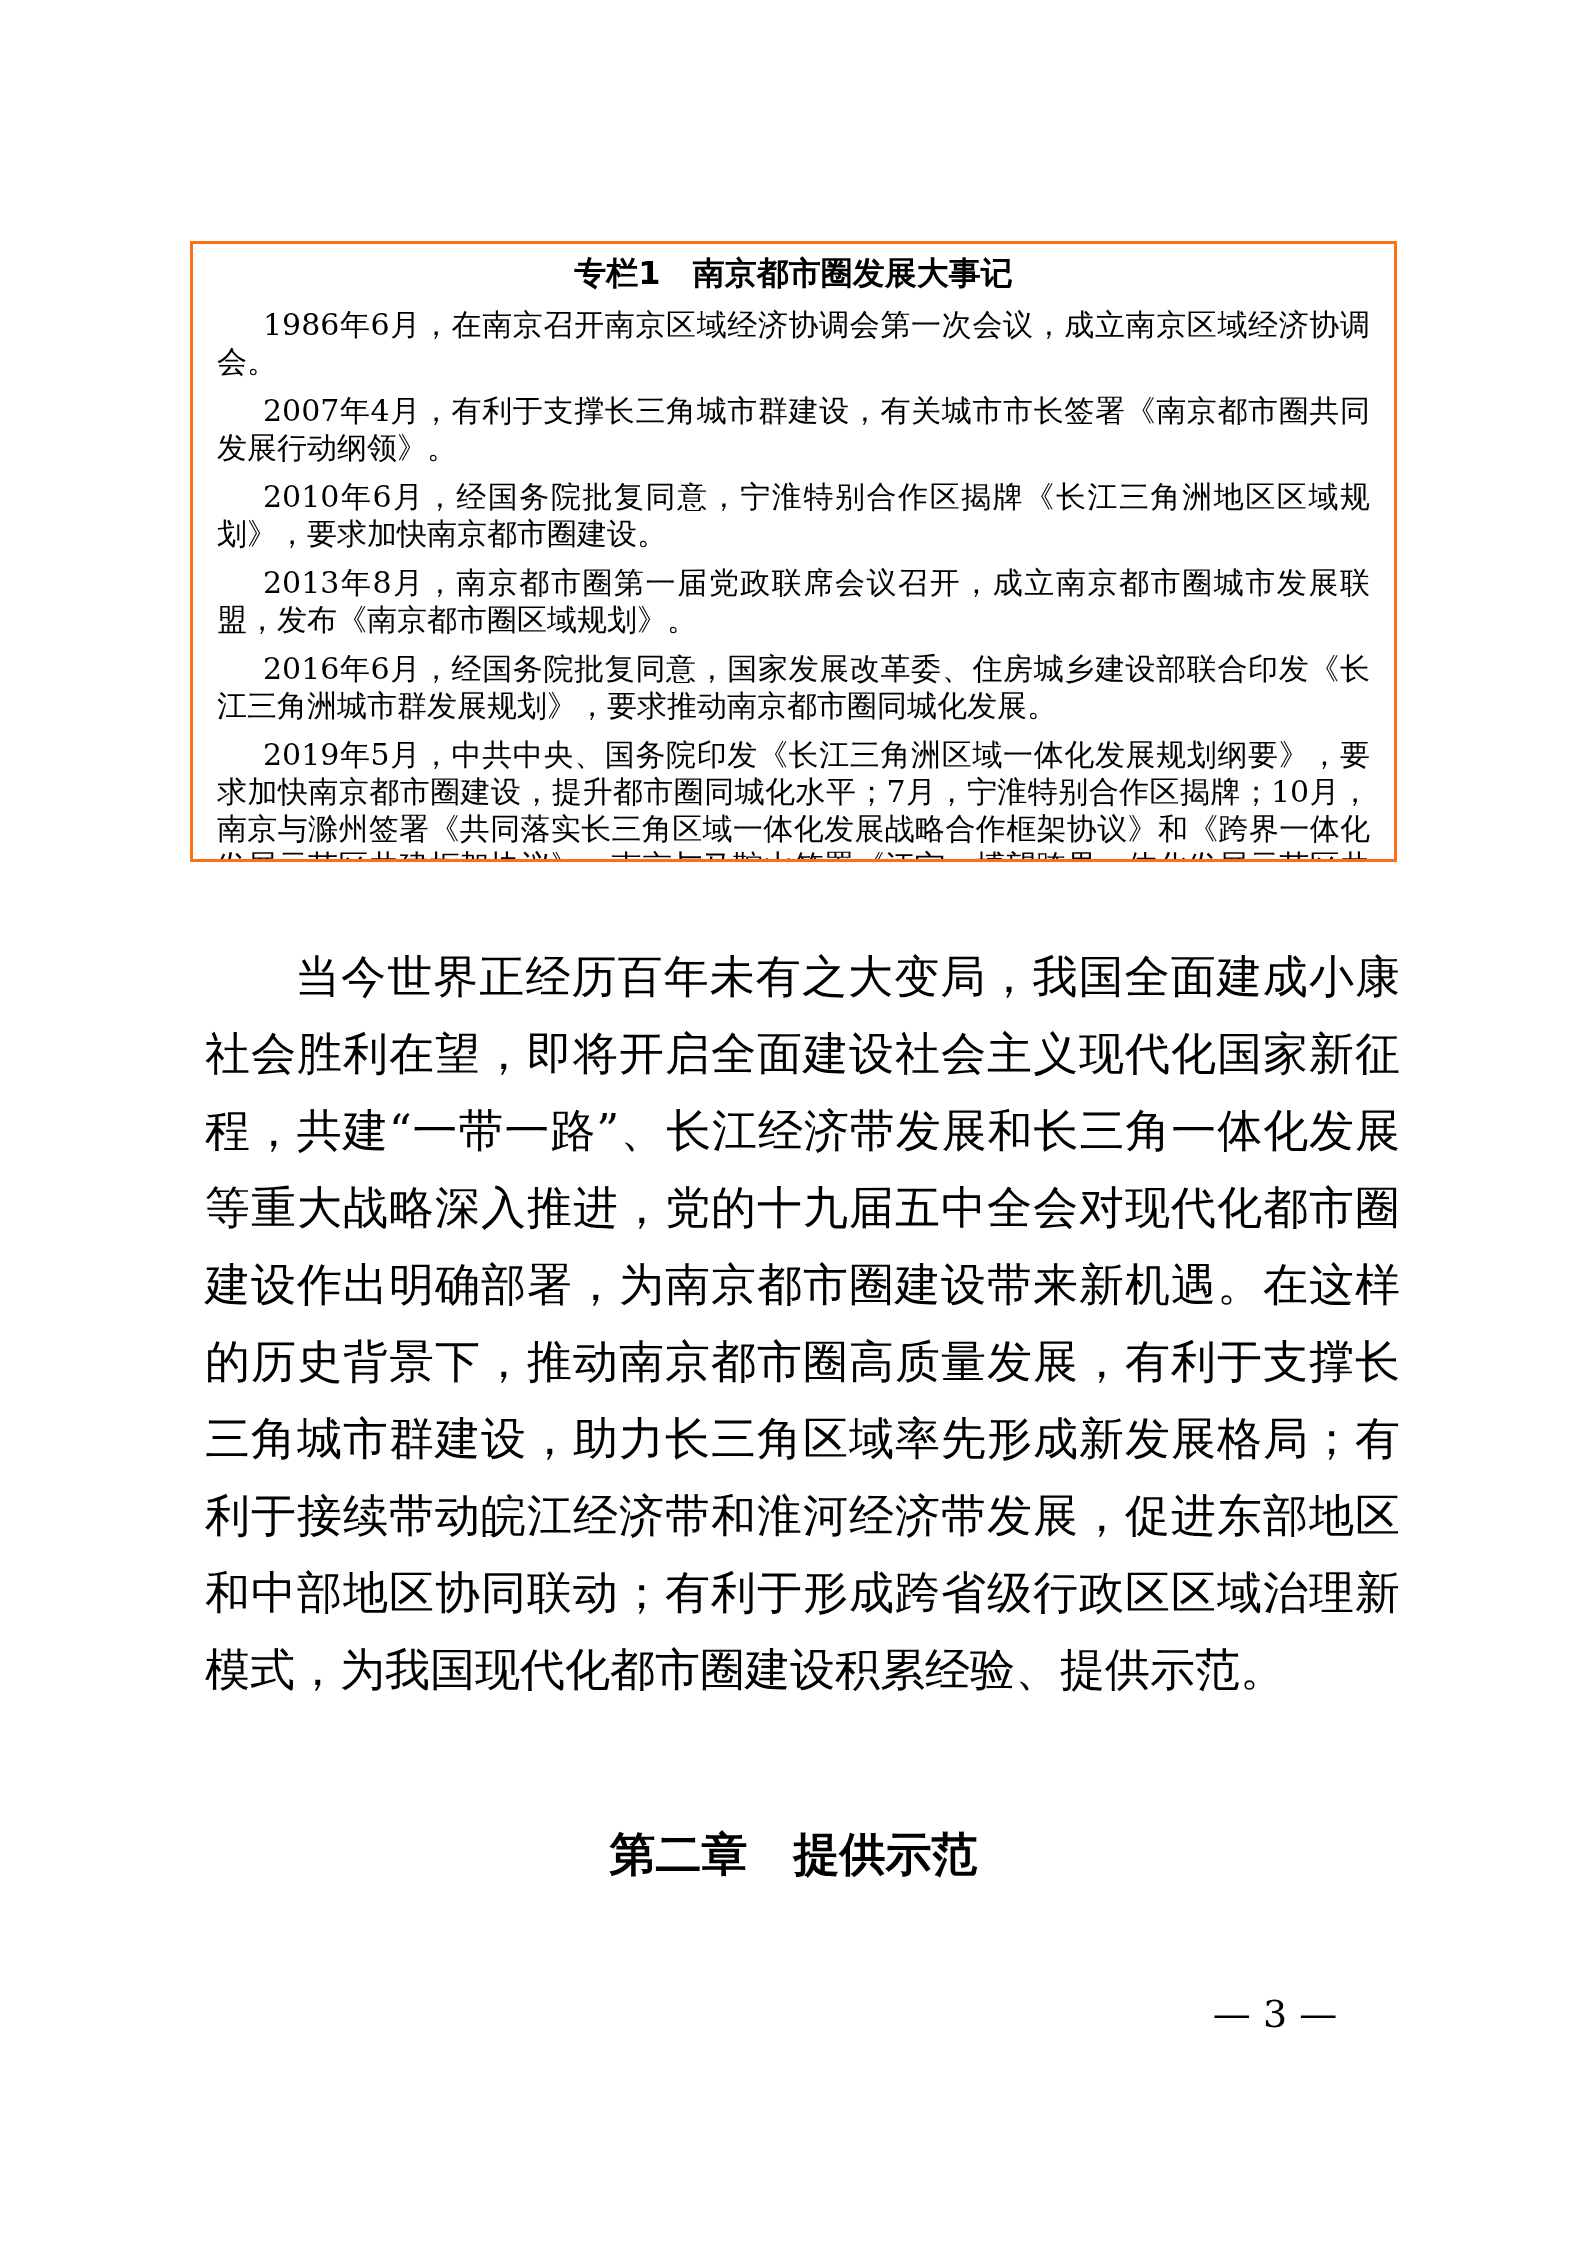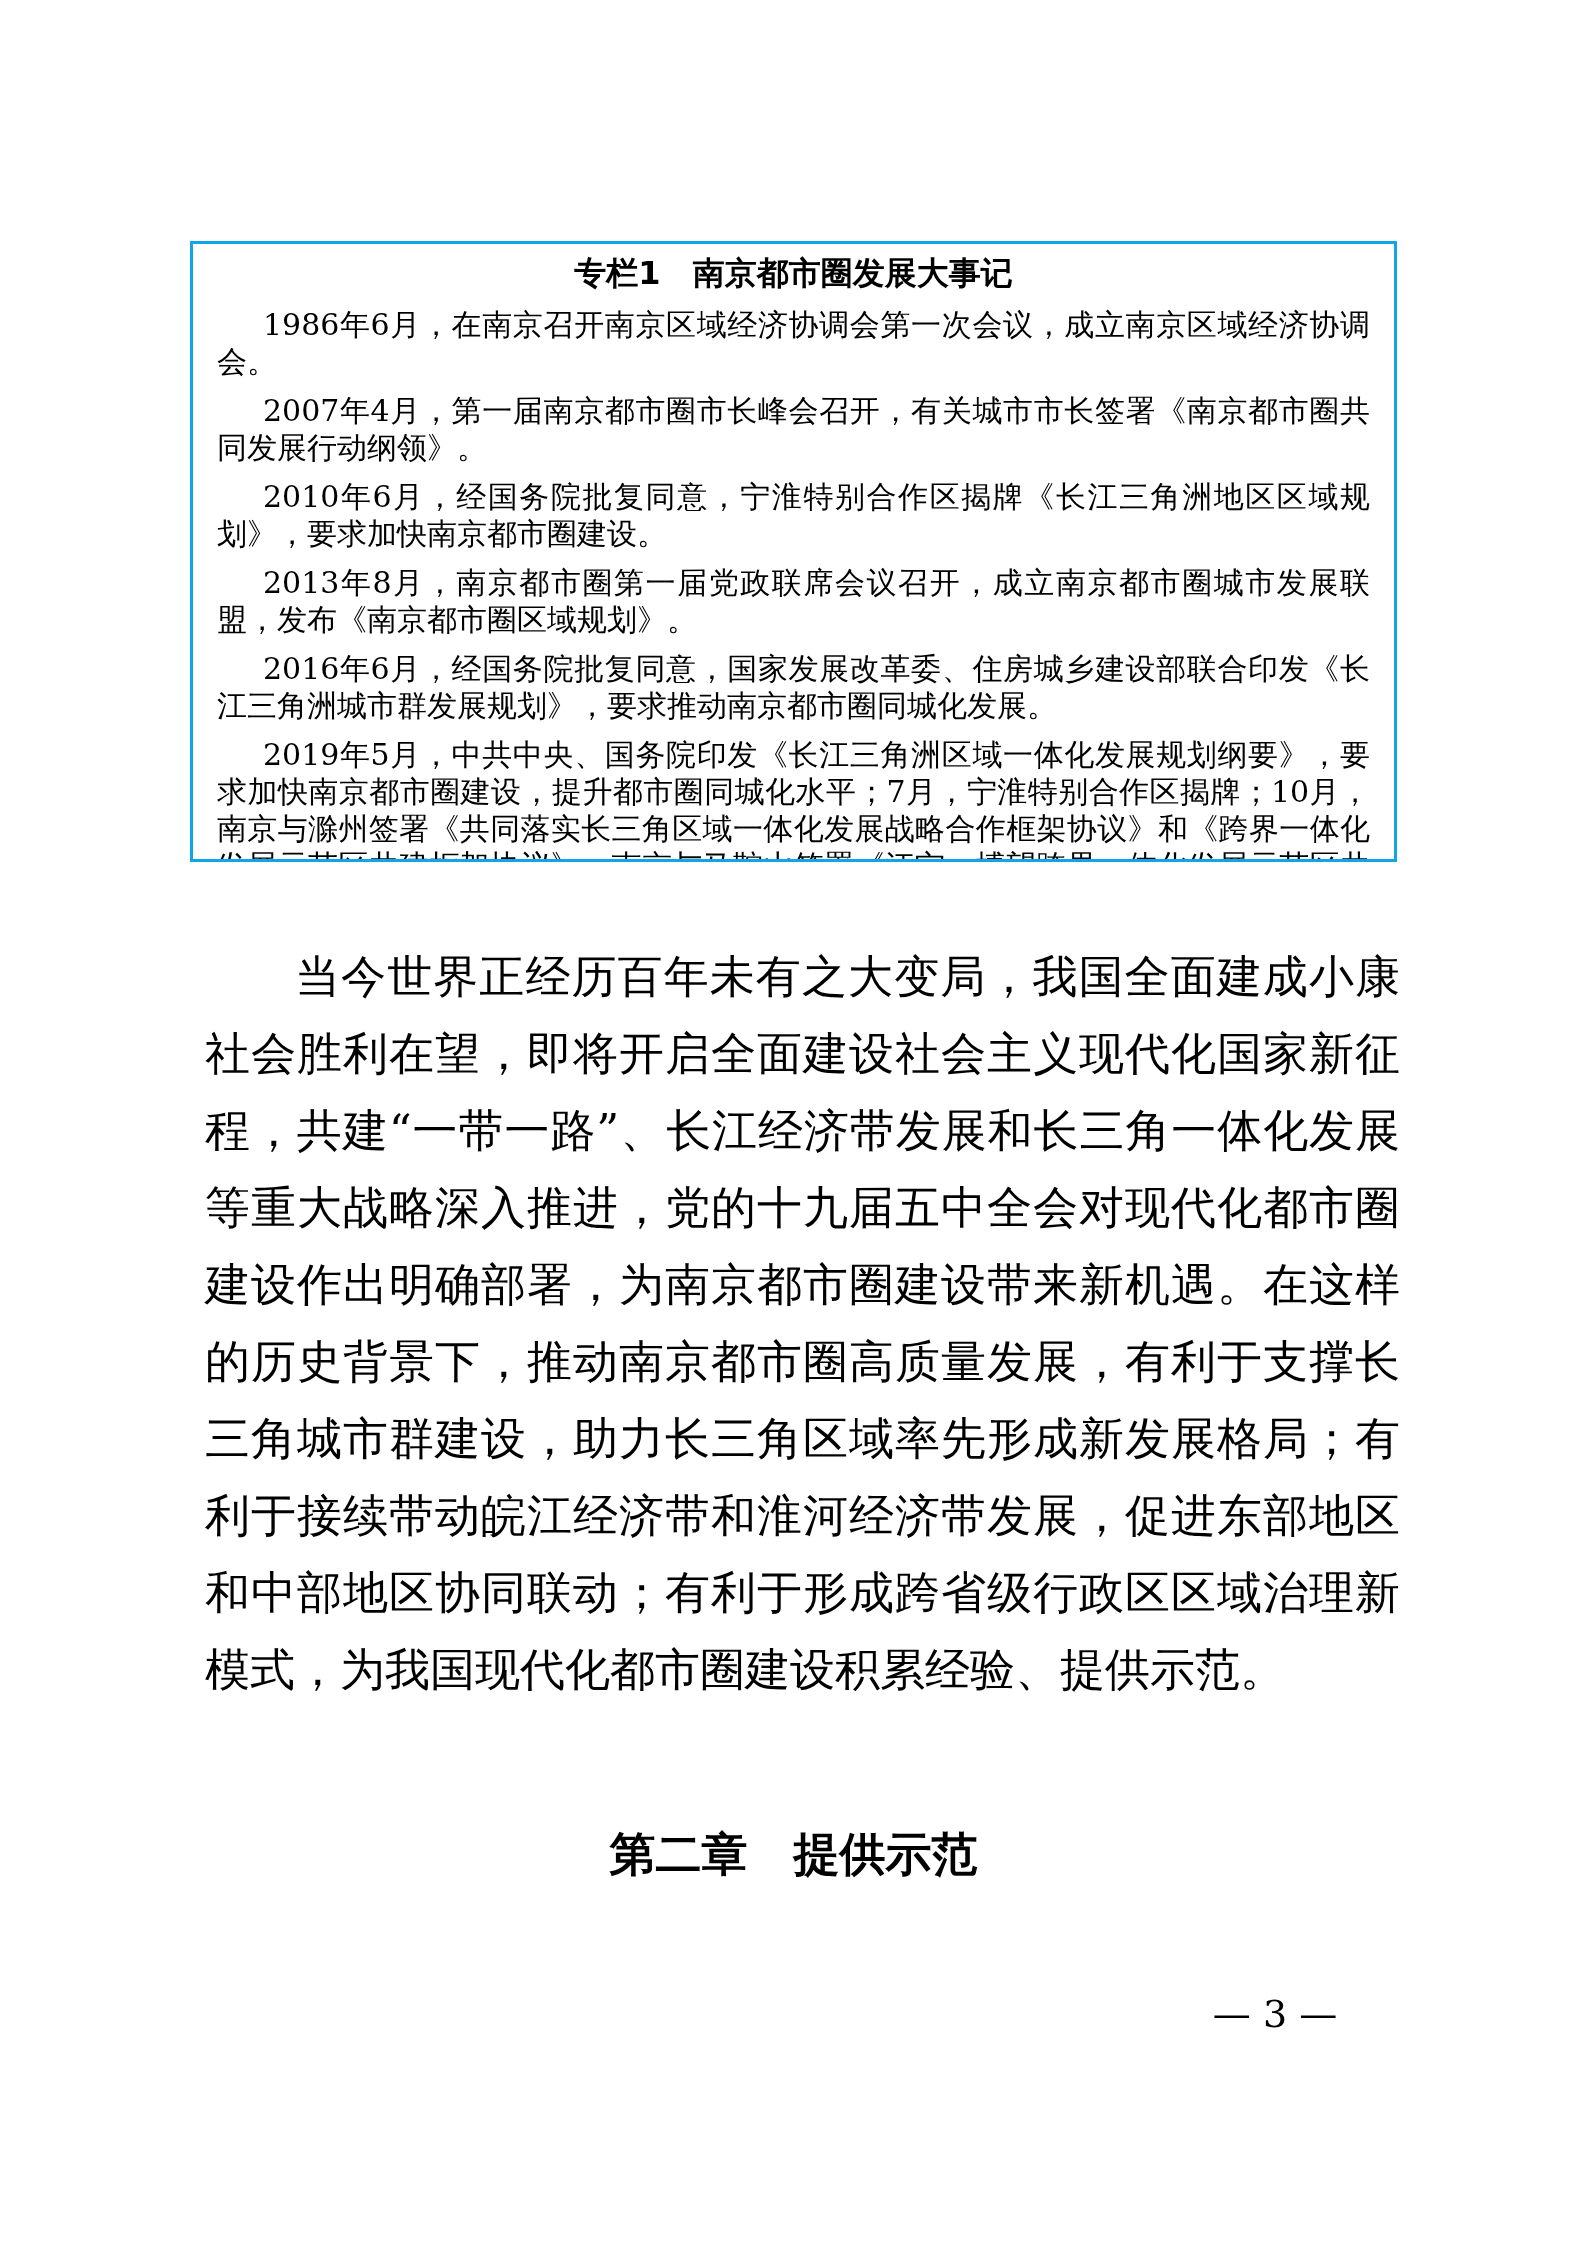--- a/index.html
+++ b/index.html
@@ -16,21 +16,21 @@
     color: #000000;
     overflow: hidden;
   }
   
   .milestones-box {
     position: absolute;
     left: 190px;
     top: 241px;
     width: 1207px;
     height: 621px;
-    border: 3px solid #0ea5e9;
+    border: 3px solid #f97316;
     box-sizing: border-box;
     padding: 8px 12px 10px 12px;
     overflow: hidden;
   }
   .box-title {
     font-family: "DejaVu Sans", "Liberation Sans", sans-serif;
     font-weight: bold;
     font-size: 32px;
     line-height: 42px;
     text-align: center;
@@ -84,21 +84,21 @@
   }
 </style>
 </head>
 <body>
 
 <div class="page">
 
   <div class="milestones-box">
     <p class="box-title">专栏1　南京都市圈发展大事记</p>
     <p class="box-entry">1986年6月，在南京召开南京区域经济协调会第一次会议，成立南京区域经济协调会。</p>
-    <p class="box-entry">2007年4月，第一届南京都市圈市长峰会召开，有关城市市长签署《南京都市圈共同发展行动纲领》。</p>
+    <p class="box-entry">2007年4月，有利于支撑长三角城市群建设，有关城市市长签署《南京都市圈共同发展行动纲领》。</p>
     <p class="box-entry">2010年6月，经国务院批复同意，宁淮特别合作区揭牌《长江三角洲地区区域规划》，要求加快南京都市圈建设。</p>
     <p class="box-entry">2013年8月，南京都市圈第一届党政联席会议召开，成立南京都市圈城市发展联盟，发布《南京都市圈区域规划》。</p>
     <p class="box-entry">2016年6月，经国务院批复同意，国家发展改革委、住房城乡建设部联合印发《长江三角洲城市群发展规划》，要求推动南京都市圈同城化发展。</p>
     <p class="box-entry">2019年5月，中共中央、国务院印发《长江三角洲区域一体化发展规划纲要》，要求加快南京都市圈建设，提升都市圈同城化水平；7月，宁淮特别合作区揭牌；10月，南京与滁州签署《共同落实长三角区域一体化发展战略合作框架协议》和《跨界一体化发展示范区共建框架协议》；南京与马鞍山签署《江宁—博望跨界一体化发展示范区共建框架协议》。</p>
   </div>
 
   <p class="body-paragraph">当今世界正经历百年未有之大变局，我国全面建成小康社会胜利在望，即将开启全面建设社会主义现代化国家新征程，共建“一带一路”、长江经济带发展和长三角一体化发展等重大战略深入推进，党的十九届五中全会对现代化都市圈建设作出明确部署，为南京都市圈建设带来新机遇。在这样的历史背景下，推动南京都市圈高质量发展，有利于支撑长三角城市群建设，助力长三角区域率先形成新发展格局；有利于接续带动皖江经济带和淮河经济带发展，促进东部地区和中部地区协同联动；有利于形成跨省级行政区区域治理新模式，为我国现代化都市圈建设积累经验、提供示范。</p>
 
   <h2 class="chapter-heading">第二章　提供示范</h2>
 

